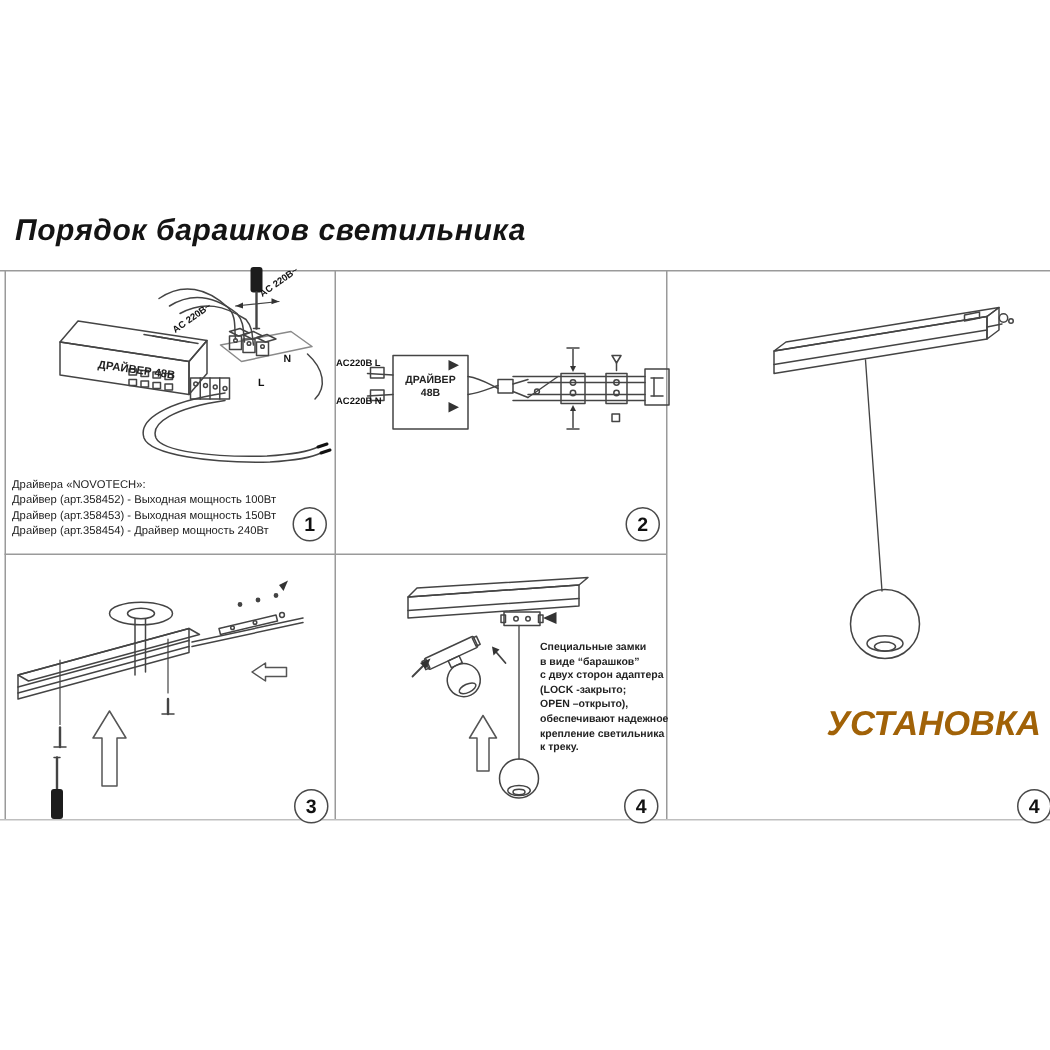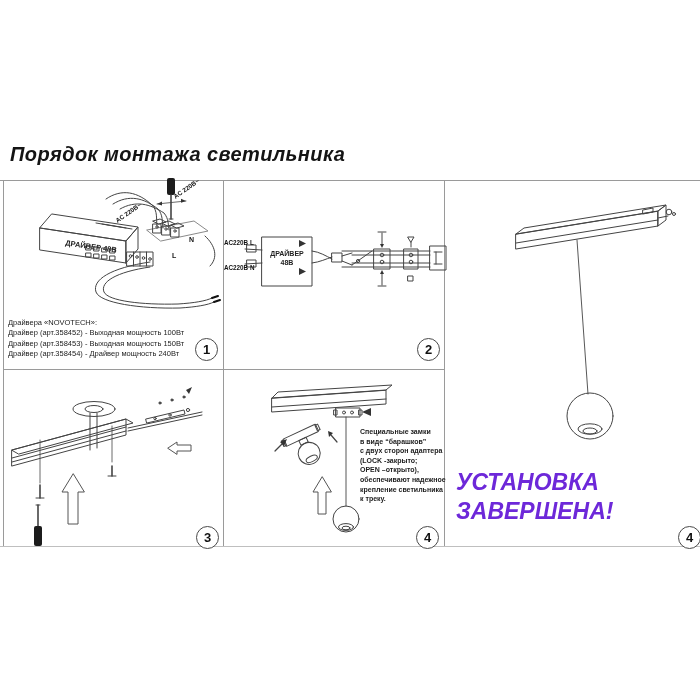--- a/index.html
+++ b/index.html
@@ -27,31 +27,31 @@
   #p2boxlabel{
     left:262px;top:249px;width:50px;text-align:center;
     font-size:7px;font-weight:bold;line-height:9px;color:#222;
   }
   #p1boxlabel{
     left:56px;top:237px;width:72px;text-align:center;
     font-size:7.5px;font-weight:bold;color:#222;transform:rotate(8deg);transform-origin:left top;
     white-space:nowrap;
   }
   #finalmsg{
-    left:456px;top:468px;width:238px;text-align:left;
-    font-size:23px;font-weight:bold;font-style:italic;line-height:29px;color:#6d28d9;
+    left:456px;top:468px;width:238px;text-align:right;
+    font-size:23px;font-weight:bold;font-style:italic;line-height:29px;color:#a16207;
     white-space:nowrap;
   }
   svg{position:absolute;left:0;top:0;}
   .lnlabel{font-size:7px;font-weight:bold;color:#111;}
 </style>
 </head>
 <body>
 
-<div id="title" class="abs">Порядок монтажа светильника</div>
+<div id="title" class="abs">Порядок барашков светильника</div>
 
 <div class="abs gline" style="left:0;top:180px;width:700px;height:1px;"></div>
 <div class="abs gline light" style="left:0;top:546px;width:700px;height:1px;"></div>
 <div class="abs gline" style="left:3px;top:180px;width:1px;height:366px;"></div>
 <div class="abs gline" style="left:223px;top:180px;width:1px;height:366px;"></div>
 <div class="abs gline" style="left:444px;top:180px;width:1px;height:366px;"></div>
 <div class="abs gline" style="left:3px;top:369px;width:441px;height:1px;"></div>
 
 <svg width="700" height="700" viewBox="0 0 700 700" fill="none" stroke="#444" stroke-width="1" stroke-linecap="round" stroke-linejoin="round">
 
@@ -282,20 +282,19 @@
   <div>с двух сторон адаптера</div>
   <div>(LOCK -закрыто;</div>
   <div>OPEN –открыто),</div>
   <div>обеспечивают надежное</div>
   <div>крепление светильника</div>
   <div>к треку.</div>
 </div>
 
 <div id="finalmsg" class="abs">
   <div>УСТАНОВКА</div>
-  <div>ЗАВЕРШЕНА!</div>
 </div>
 
 <div class="abs circ" style="left:195px;top:338px;">1</div>
 <div class="abs circ" style="left:417px;top:338px;">2</div>
 <div class="abs circ" style="left:196px;top:526px;">3</div>
 <div class="abs circ" style="left:416px;top:526px;">4</div>
 <div class="abs circ" style="left:678px;top:526px;">4</div>
 
 </body></html>

